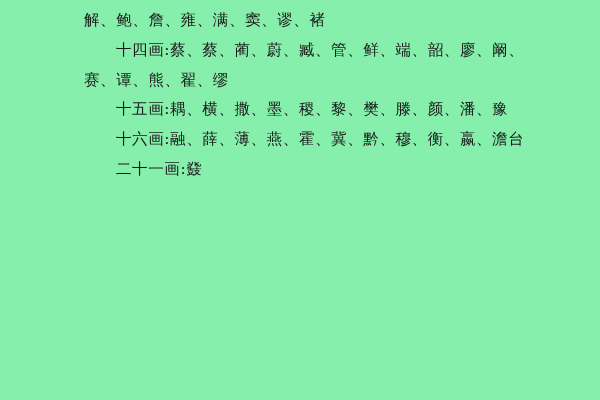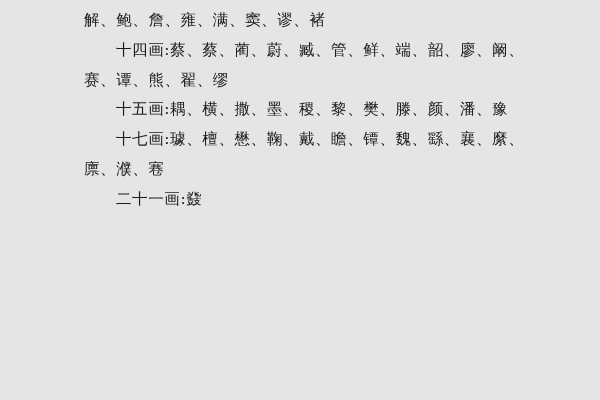--- a/index.html
+++ b/index.html
@@ -11,21 +11,21 @@
     width: 600px;
     height: 400px;
     overflow: hidden;
     font-family: "DejaVu Serif", "Liberation Serif", serif;
     color: #1a1a1a;
   }
   #page {
     width: 600px;
     height: 400px;
     position: relative;
-    background: #e5e5e5;
+    background: #86efac;
     box-sizing: border-box;
     padding: 6px 60px 8px 84px;
   }
   .para {
     font-size: 15.5px;
     line-height: 1.92;
     letter-spacing: 0.6px;
     text-align: left;
     margin: 0;
     word-break: break-all;
@@ -39,16 +39,16 @@
   }
 </style>
 </head>
 <body>
 
 <div id="page">
   <div class="clipped">
     <p class="para">解、鲍、詹、雍、满、窦、谬、褚</p>
     <p class="para indent">十四画:蔡、蔡、蔺、蔚、臧、管、鲜、端、韶、廖、阚、赛、谭、熊、翟、缪</p>
     <p class="para indent">十五画:耦、横、撒、墨、稷、黎、樊、滕、颜、潘、豫</p>
-    <p class="para indent">十七画:璩、檀、懋、鞠、戴、瞻、镡、魏、繇、襄、縻、廪、濮、寋</p>
+    <p class="para indent">十六画:融、薛、薄、燕、霍、冀、黔、穆、衡、嬴、澹台</p>
     <p class="para indent">二十一画:鼗</p>
   </div>
 </div>
 
 </body></html>

